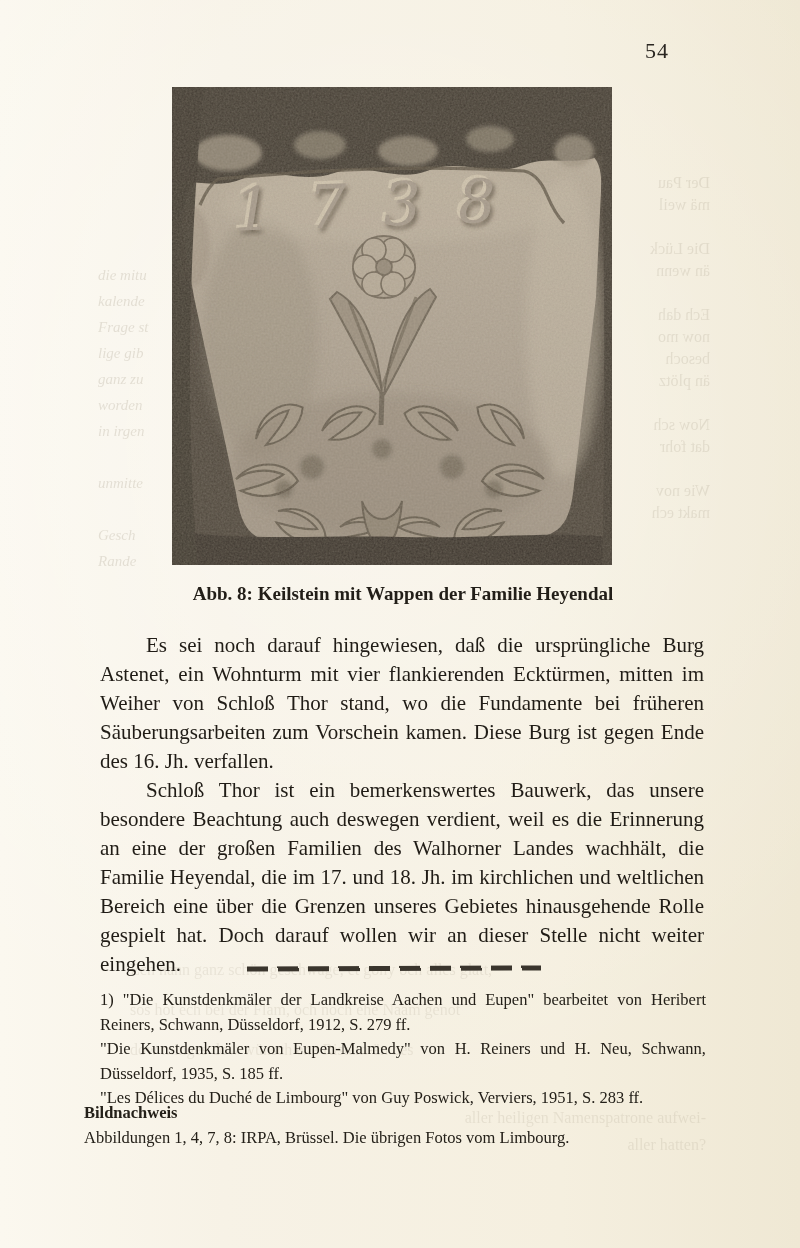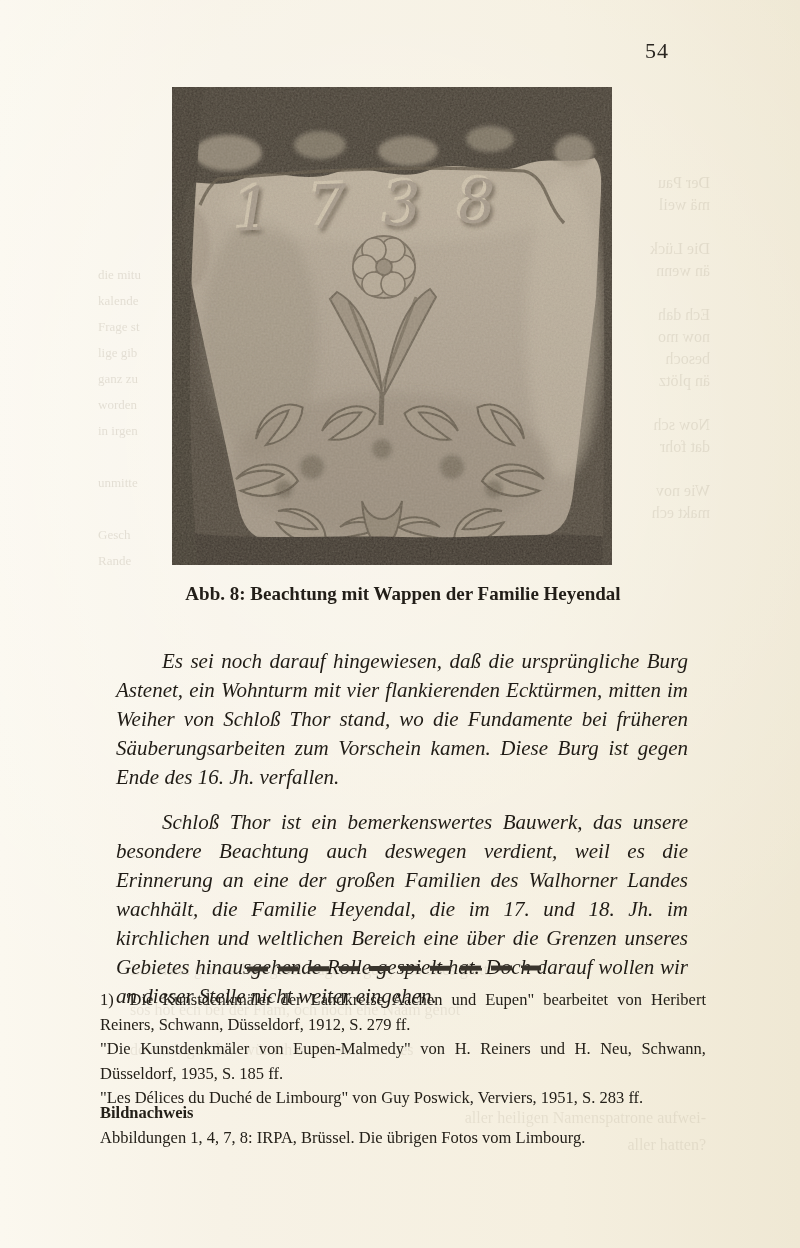--- a/index.html
+++ b/index.html
@@ -20,44 +20,44 @@
   }
   .photo-wrap svg{display:block;}
   .caption{
     position:absolute;left:100px;top:583px;width:606px;
     text-align:center;font-weight:bold;font-size:19px;color:#221e18;
   }
   .bodytext{
     position:absolute;left:100px;top:631px;width:604px;
     font-size:21px;line-height:29px;text-align:justify;color:#201c16;
   }
-  .bodytext p{margin:16px;text-indent:46px;font-style:italic;}
+  .bodytext p{margin:0;text-indent:46px;}
   .divider{
     position:absolute;left:247px;top:966px;width:294px;height:4.5px;
     background:repeating-linear-gradient(90deg,#3a352d 0 21px,transparent 21px 30.5px);
     transform:rotate(-0.2deg);
   }
   .footnotes{
     position:absolute;left:100px;top:988px;width:606px;
     font-size:16.5px;line-height:24.5px;text-align:justify;color:#242019;
   }
   .footnotes p{margin:0;}
   .credits{
-    position:absolute;left:100px;top:1100px;width:606px;
+    position:absolute;left:84px;top:1100px;width:606px;
     font-size:16.5px;line-height:25px;color:#242019;
   }
   .credits p{margin:0;}
   .credits .head{font-weight:bold;}
   
   .ghost{
     position:absolute;color:#8a7e68;white-space:pre-line;
     font-size:16px;line-height:26px;filter:blur(0.6px);
     pointer-events:none;
   }
-  .ghost-left{left:98px;top:262px;width:110px;opacity:0.20;font-size:13px;}
+  .ghost-left{left:98px;top:262px;width:110px;opacity:0.20;font-size:15px;font-style:italic;}
   .ghost-right{left:606px;top:172px;width:104px;opacity:0.16;line-height:22px;transform:scaleX(-1);}
   .ghost-caption{left:100px;top:566px;width:606px;opacity:0.13;text-align:center;}
   .ghost-foot{left:130px;top:950px;width:560px;opacity:0.13;line-height:40px;}
   .ghost-credit{left:300px;top:1104px;width:406px;opacity:0.14;text-align:right;line-height:27px;}
 </style>
 </head>
 <body>
 
 <div class="page">
 
@@ -192,21 +192,21 @@
 
       <path d="M0,478 V444 C70,454 150,448 230,450 C310,452 380,444 440,450 V478 Z" fill="#322b23"></path>
       <path d="M0,0 V478 H26 C18,400 16,280 20,180 C22,128 26,56 32,0 Z" fill="#362f26" opacity="0.95"></path>
       <path d="M440,0 V478 H430 C434,360 433,140 428,0 Z" fill="#3a332a"></path>
 
       <rect width="440" height="478" filter="url(#grainD)" opacity="0.5"></rect>
       <rect width="440" height="478" filter="url(#grainL)" opacity="0.45"></rect>
     </svg>
   </div>
 
-  <div class="caption">Abb. 8: Beachtung mit Wappen der Familie Heyendal</div>
+  <div class="caption">Abb. 8: Keilstein mit Wappen der Familie Heyendal</div>
 
   <div class="bodytext">
     <p>Es sei noch darauf hingewiesen, daß die ursprüngliche Burg Astenet, ein Wohnturm mit vier flankierenden Ecktürmen, mitten im Weiher von Schloß Thor stand, wo die Fundamente bei früheren Säuberungsarbeiten zum Vorschein kamen. Diese Burg ist gegen Ende des 16. Jh. verfallen.</p>
     <p>Schloß Thor ist ein bemerkenswertes Bauwerk, das unsere besondere Beachtung auch deswegen verdient, weil es die Erinnerung an eine der großen Familien des Walhorner Landes wachhält, die Familie Heyendal, die im 17. und 18. Jh. im kirchlichen und weltlichen Bereich eine über die Grenzen unseres Gebietes hinausgehende Rolle gespielt hat. Doch darauf wollen wir an dieser Stelle nicht weiter eingehen.</p>
   </div>
 
   <div class="divider"></div>
 
   <div class="footnotes">
     <p>1)  "Die Kunstdenkmäler der Landkreise Aachen und Eupen" bearbeitet von Heribert Reiners, Schwann, Düsseldorf, 1912, S. 279 ff.</p>

